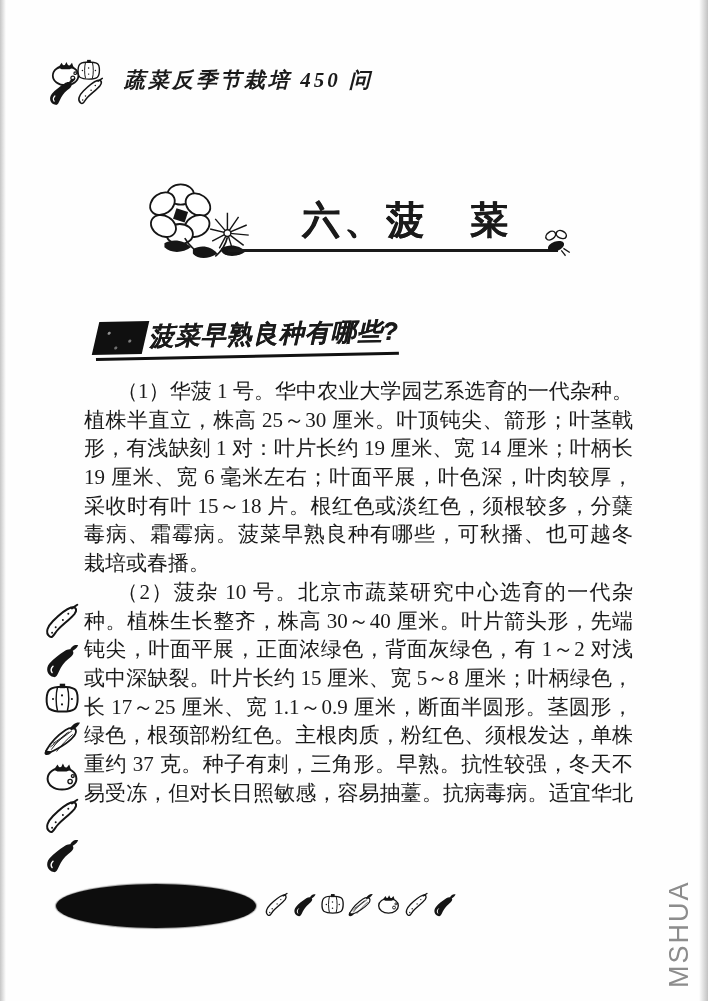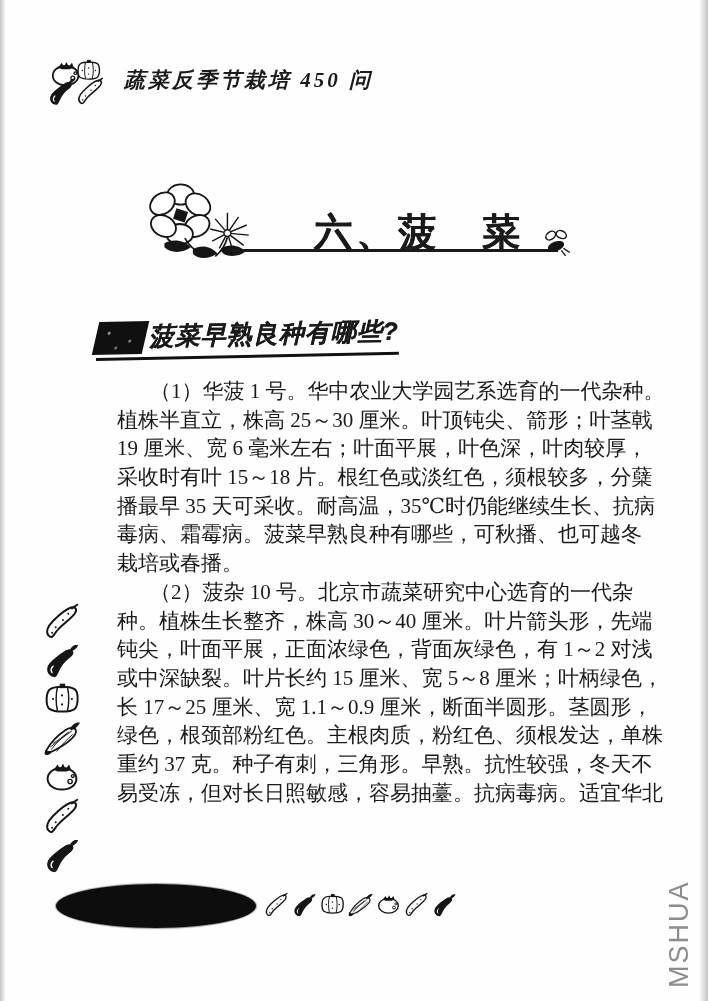--- a/index.html
+++ b/index.html
@@ -14,21 +14,21 @@
   
   .logo-svg{position:absolute;left:48px;top:58px;width:66px;height:48px;}
   .book-title{
     position:absolute;left:124px;top:66px;font-size:21px;font-weight:700;font-style:italic;
     letter-spacing:3px;white-space:nowrap;
   }
 
   
   .flower-svg{position:absolute;left:134px;top:180px;width:132px;height:90px;}
   .chapter-title{
-    position:absolute;left:302px;top:195px;margin:12px;font-size:38px;font-weight:900;
+    position:absolute;left:302px;top:195px;margin:0;font-size:38px;font-weight:900;
     letter-spacing:4px;white-space:nowrap;text-shadow:0.6px 0 0 currentColor;
   }
   .chapter-rule{position:absolute;left:228px;top:249px;width:330px;height:3px;background:#1a1a1a;}
   .bee-svg{position:absolute;left:538px;top:226px;width:36px;height:32px;}
 
   
   .section-head{
     position:absolute;left:96px;top:321px;display:flex;align-items:flex-end;
     border-bottom:3px solid #111;padding-bottom:3px;transform:rotate(-1.2deg);
     transform-origin:left bottom;
@@ -43,21 +43,21 @@
   .section-title{
     font-family:"Liberation Sans","DejaVu Sans",sans-serif;
     font-size:25px;font-weight:700;font-style:italic;letter-spacing:1px;white-space:nowrap;
     text-shadow:0.4px 0 0 currentColor;padding-bottom:1px;
   }
 
   
   .body-text{position:absolute;left:84px;top:377px;width:549px;font-size:21px;}
   .line{
     height:28.7px;line-height:28.7px;white-space:nowrap;
-    text-align:justify;text-align-last:justify;margin-left:33px;
+    text-align:justify;text-align-last:justify;
   }
   .para div.line:first-of-type{padding-left:33px;}
   .para.end-short div.line:last-of-type{text-align-last:left;}
 
   
   .left-strip{
     position:absolute;left:33px;top:603px;width:58px;display:flex;flex-direction:column;
     gap:3px;align-items:center;
   }
   .left-strip svg{width:46px;height:36px;}
@@ -171,23 +171,23 @@
   <div class="section-head">
     <div class="section-block"></div>
     <div class="section-title">菠菜早熟良种有哪些?</div>
   </div>
 
   <div class="body-text">
     <div class="para end-short">
 
     <div class="line">（1）华菠 1 号。华中农业大学园艺系选育的一代杂种。</div>
         <div class="line">植株半直立，株高 25～30 厘米。叶顶钝尖、箭形；叶茎戟</div>
+        <div class="line">形，有浅缺刻 1 对：叶片长约 19 厘米、宽 14 厘米；叶柄长</div>
         <div class="line">19 厘米、宽 6 毫米左右；叶面平展，叶色深，叶肉较厚，</div>
         <div class="line">采收时有叶 15～18 片。根红色或淡红色，须根较多，分蘖</div>
-        <div class="line">播最早 35 天可采收。耐高温，35℃时仍能继续生长、抗病</div>
         <div class="line">毒病、霜霉病。菠菜早熟良种有哪些，可秋播、也可越冬</div>
         <div class="line">栽培或春播。</div>
       </div>
     <div class="para">
 
     <div class="line">（2）菠杂 10 号。北京市蔬菜研究中心选育的一代杂</div>
         <div class="line">种。植株生长整齐，株高 30～40 厘米。叶片箭头形，先端</div>
         <div class="line">钝尖，叶面平展，正面浓绿色，背面灰绿色，有 1～2 对浅</div>
         <div class="line">或中深缺裂。叶片长约 15 厘米、宽 5～8 厘米；叶柄绿色，</div>
         <div class="line">长 17～25 厘米、宽 1.1～0.9 厘米，断面半圆形。茎圆形，</div>

